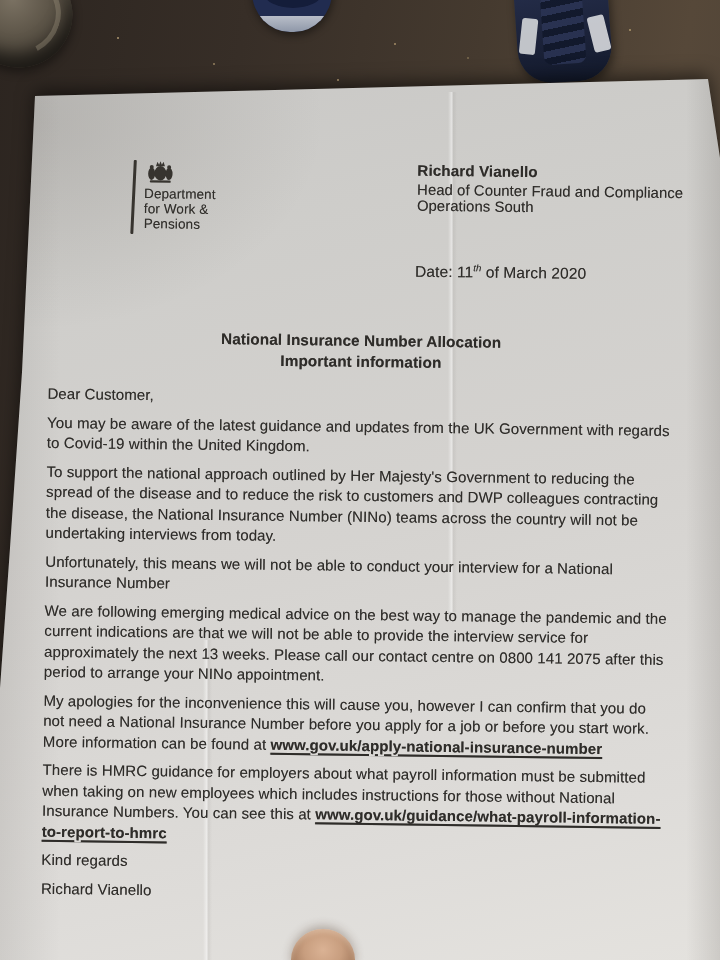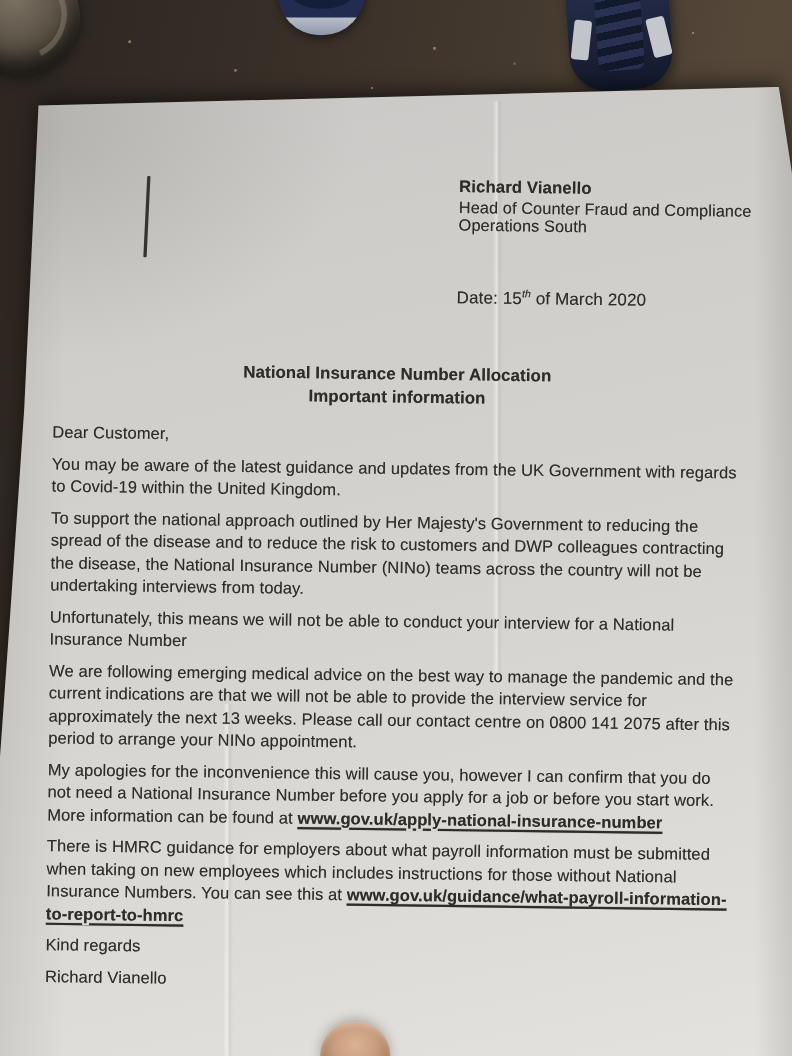--- a/index.html
+++ b/index.html
@@ -123,29 +123,45 @@
   <div class="paper-shadow">
     <div class="paper">
       <div class="paper-shade"></div>
       <div class="crease crease-1"></div>
       <div class="crease crease-2"></div>
 
       <div class="letter-content">
 
         <div class="dwp-logo">
           <div class="logo-bar"></div>
+          <div>
+            <svg class="crest" width="30" height="23" viewBox="0 0 30 23" fill="#37342f">
+              <path d="M10.5 6 L12 1.5 L13.6 4.4 L15 1 L16.4 4.4 L18 1.5 L19.5 6 Z"></path>
+              <ellipse cx="15" cy="13" rx="6" ry="7.2"></ellipse>
+              <ellipse cx="6.3" cy="13.5" rx="3.5" ry="6.2"></ellipse>
+              <ellipse cx="23.7" cy="13.5" rx="3.5" ry="6.2"></ellipse>
+              <circle cx="6.3" cy="6.8" r="2"></circle>
+              <circle cx="23.7" cy="6.8" r="2"></circle>
+              <rect x="4.5" y="20" width="21" height="2.4" rx="1.2"></rect>
+            </svg>
+            <div class="logo-text">
+              <div>Department</div>
+              <div>for Work &amp;</div>
+              <div>Pensions</div>
+            </div>
+          </div>
         </div>
 
         <div class="sender">
           <div class="sender-name">Richard Vianello</div>
           <div>Head of Counter Fraud and Compliance</div>
           <div>Operations South</div>
         </div>
 
-        <div class="date-line"><span>Date: 15</span><sup>th</sup><span> of March 2020</span></div>
+        <div class="date-line"><span>Date: 11</span><sup>th</sup><span> of March 2020</span></div>
 
         <div class="heading">
           <div>National Insurance Number Allocation</div>
           <div>Important information</div>
         </div>
 
         <div class="body-text">
           <p>Dear Customer,</p>
           <p>You may be aware of the latest guidance and updates from the UK Government with regards to Covid-19 within the United Kingdom.</p>
           <p>To support the national approach outlined by Her Majesty's Government to reducing the spread of the disease and to reduce the risk to customers and DWP colleagues contracting the disease, the National Insurance Number (NINo) teams across the country will not be undertaking interviews from today.</p>

